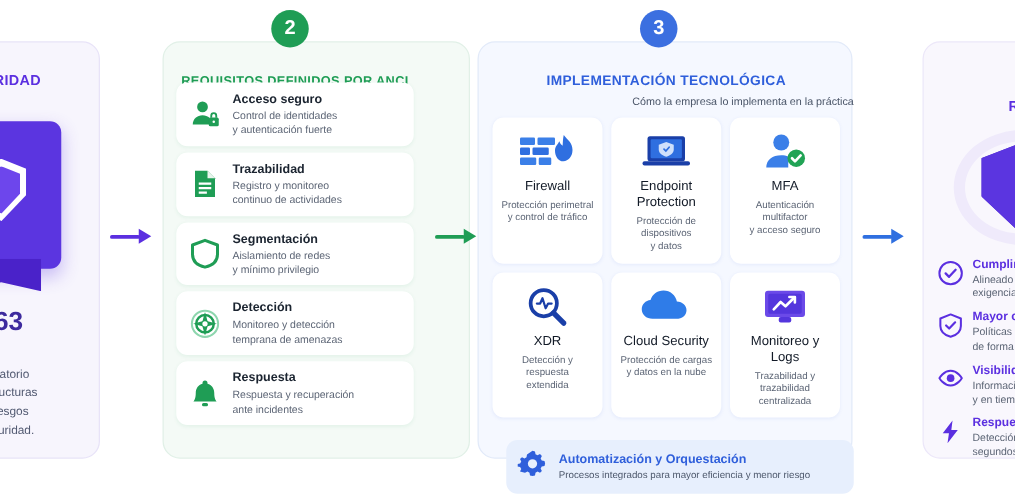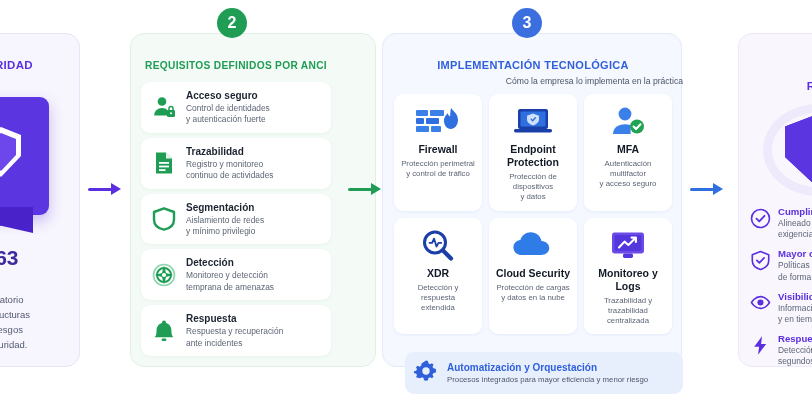--- a/index.html
+++ b/index.html
@@ -76,21 +76,21 @@
     font-size:9.5px;line-height:15px;color:#525a72;
   }
 
   
   #panel2{
     left:130px;top:33px;width:246px;height:334px;
     background:#f4faf6;border:1px solid #e1f0e7;
   }
   #badge2{left:217px;top:8px;background:#1f9d55;}
   #p2-title{position:absolute;left:0;top:26px;width:210px;font-size:10.2px;color:#1f9d55;}
-  .req-list{position:absolute;left:10px;top:48px;width:190px;}
+  .req-list{position:absolute;left:10px;top:32px;width:190px;}
   .req-item{
     display:flex;align-items:center;gap:7px;
     background:#ffffff;border-radius:9px;
     padding:7px 8px;margin-bottom:5px;
     box-shadow:0 1px 3px rgba(31,157,85,.07);
   }
   .req-ico{
     width:30px;height:30px;flex:0 0 30px;
     display:flex;align-items:center;justify-content:center;
   }
@@ -109,21 +109,21 @@
   .tech-grid{
     position:absolute;left:11px;top:60px;width:278px;
     display:grid;grid-template-columns:repeat(3,1fr);gap:7px;
   }
   .tech-card{
     background:#ffffff;border-radius:9px;padding:9px 5px 8px;
     text-align:center;box-shadow:0 1px 3px rgba(47,95,219,.08);
     min-height:96px;box-sizing:border-box;
   }
   .tech-ico{height:36px;display:flex;align-items:center;justify-content:center;}
-  .tech-h{font-size:10.5px;font-weight:bold;color:#121a27;line-height:13px;margin-top:4px;}
+  .tech-h{font-size:10.5px;font-weight:normal;color:#121a27;line-height:13px;margin-top:4px;}
   .tech-p{font-size:7.8px;color:#5c6575;line-height:10.2px;margin-top:3px;padding:0 2px;}
   #auto-banner{
     position:absolute;left:22px;top:318px;width:278px;
     box-sizing:border-box;background:#e7effd;border-radius:9px;
     padding:7px 9px;display:flex;align-items:center;gap:9px;
   }
   #auto-h{font-size:10px;font-weight:bold;color:#2f5fdb;line-height:13px;}
   #auto-p{font-size:7.8px;color:#4d586c;line-height:10.5px;margin-top:1px;}
 
   

